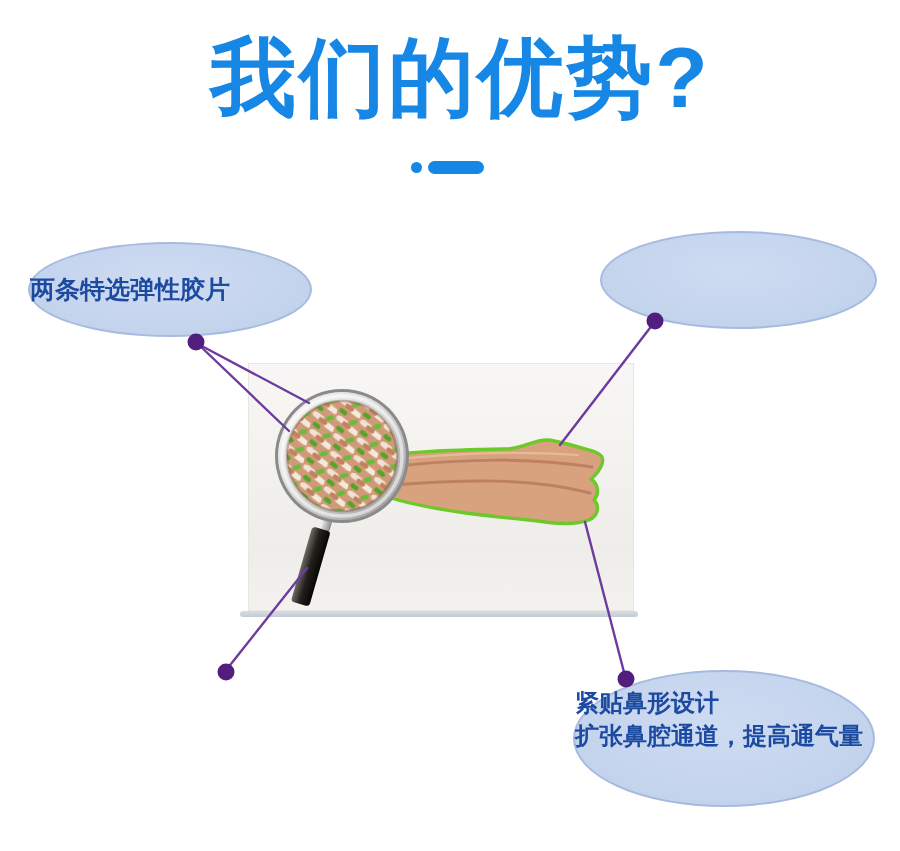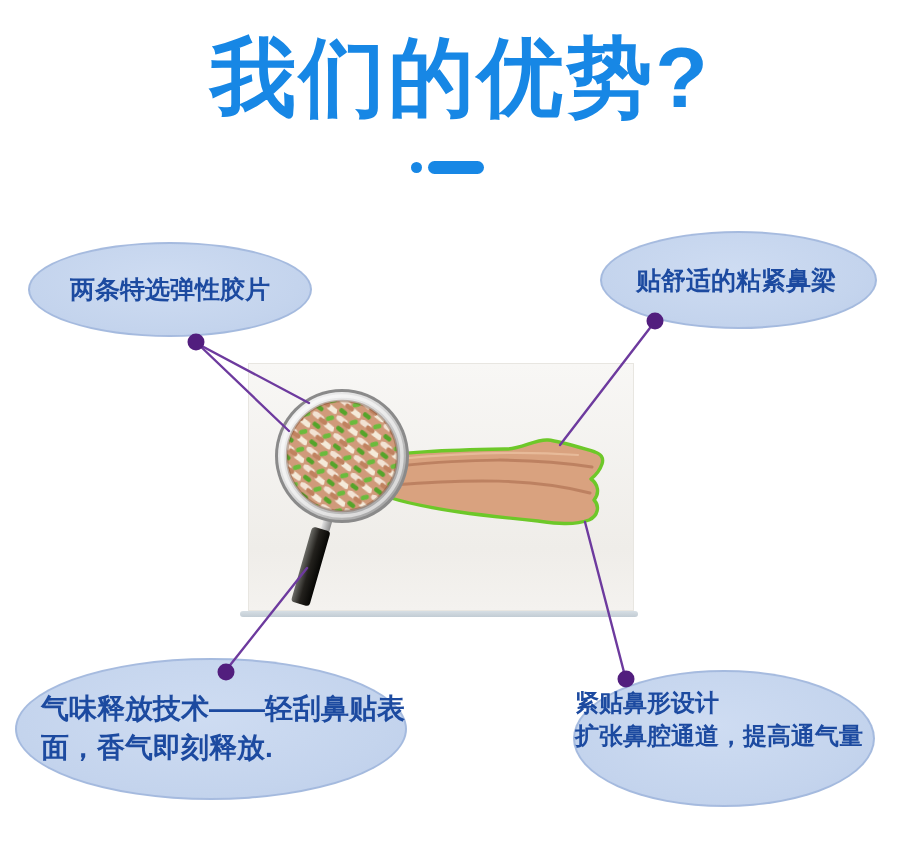--- a/index.html
+++ b/index.html
@@ -17,21 +17,21 @@
   .deco-dash{position:absolute;left:428px;top:161px;width:56px;height:13px;border-radius:7px;background:#1787e5;}
   
   .bubble{
     position:absolute;border-radius:50%;
     background:radial-gradient(ellipse at 48% 40%, #cedcf2 0%, #c4d4ed 65%, #bccdea 100%);
     border:2px solid rgba(140,165,212,.55);
     display:flex;flex-direction:column;justify-content:center;
     color:#1c4aa0;font-weight:bold;line-height:1.38;box-sizing:border-box;
   }
   .bubble .bline{white-space:nowrap;}
-  .b-tl{left:28px;top:242px;width:284px;height:95px;align-items:center;font-size:25px;}
+  .b-tl{left:28px;top:242px;width:284px;height:95px;align-items:flex-start;font-size:25px;}
   .b-tr{left:600px;top:231px;width:277px;height:98px;align-items:flex-start;padding-left:34px;font-size:25px;}
   .b-bl{left:15px;top:658px;width:392px;height:142px;align-items:flex-start;padding-left:24px;font-size:28px;}
   .b-br{left:573px;top:670px;width:302px;height:137px;align-items:flex-start;justify-content:flex-start;padding-top:14px;font-size:24px;}
   
   .photo{position:absolute;left:248px;top:363px;width:386px;height:248px;}
   .photo-shadow{
     position:absolute;left:240px;top:611px;width:398px;height:6px;border-radius:3px;
     background:linear-gradient(#d6dee4,#c2ccd4);
   }
   
@@ -44,27 +44,22 @@
 
   <div class="title">我们的优势?</div>
   <div class="deco-dot"></div>
   <div class="deco-dash"></div>
 
   <div class="bubble b-tl">
     <div class="bline">两条特选弹性胶片</div>
   </div>
 
   <div class="bubble b-tr">
-    <div class="bline">贴舒适的粘紧鼻梁</div>
   </div>
 
-  <div class="bubble b-bl">
-    <div class="bline">气味释放技术——轻刮鼻贴表</div>
-    <div class="bline">面，香气即刻释放.</div>
-  </div>
 
   <div class="bubble b-br">
     <div class="bline">紧贴鼻形设计</div>
     <div class="bline">扩张鼻腔通道，提高通气量</div>
   </div>
 
   <svg class="photo" viewBox="0 0 386 248">
     <defs>
       <linearGradient id="photoGrad" x1="0" y1="0" x2="0" y2="1">
         <stop offset="0" stop-color="#f8f7f5"></stop>

